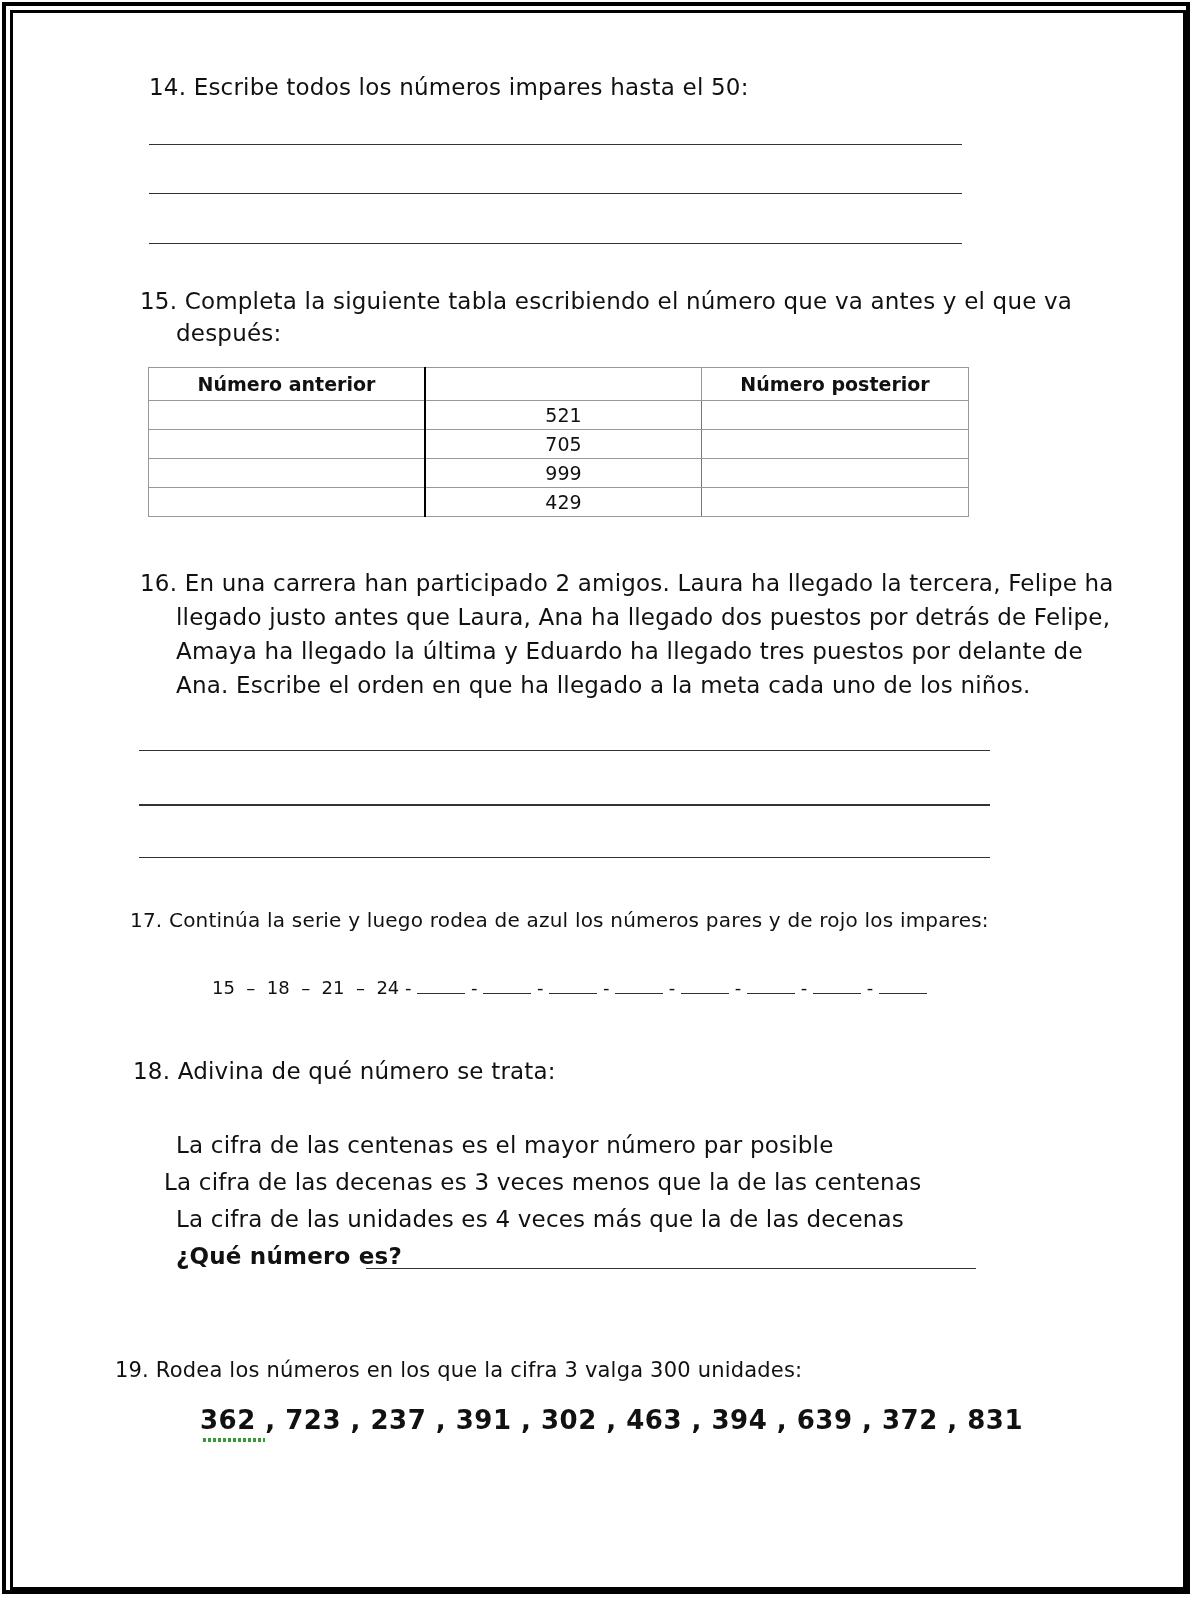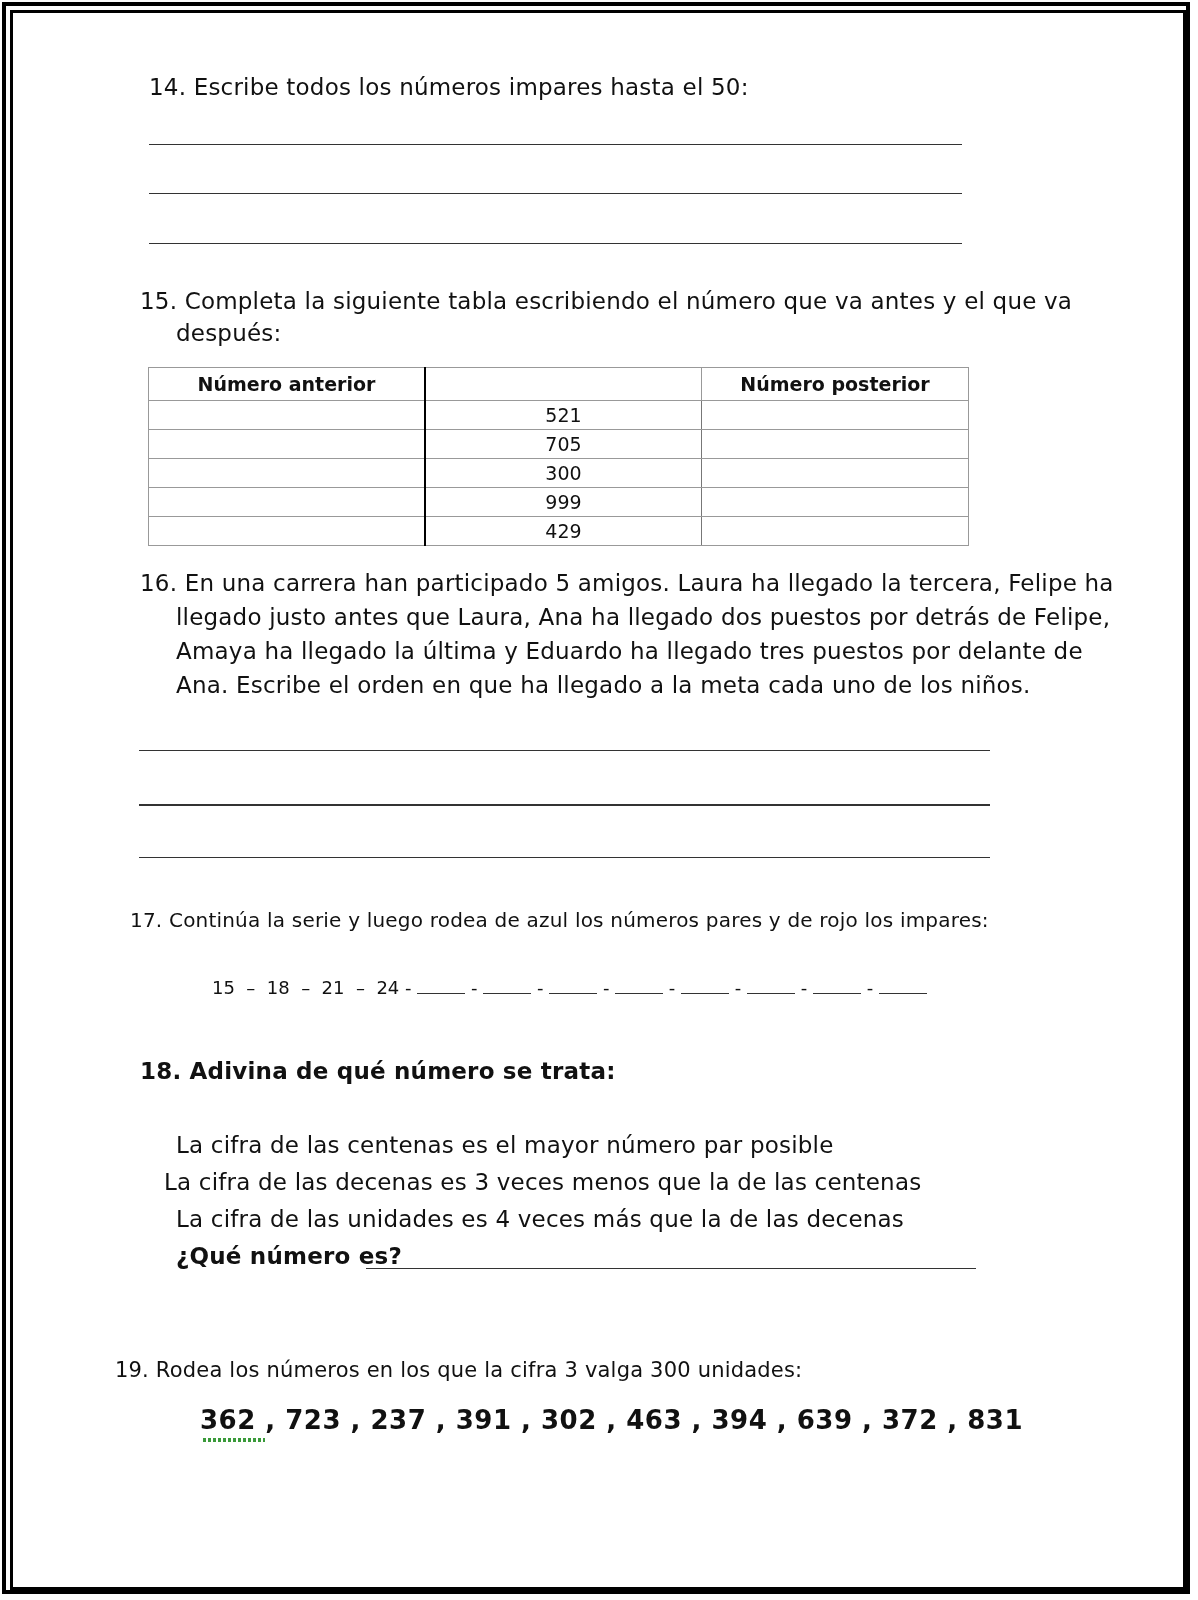--- a/index.html
+++ b/index.html
@@ -48,58 +48,53 @@
     <td class="mid">521</td>
     <td></td>
   </tr>
   <tr>
     <td></td>
     <td class="mid">705</td>
     <td></td>
   </tr>
   <tr>
     <td></td>
-    <td class="mid">300</td>
-    <td></td>
-  </tr>
-  <tr>
-    <td></td>
     <td class="mid">999</td>
     <td></td>
   </tr>
   <tr>
     <td></td>
     <td class="mid">429</td>
     <td></td>
   </tr>
 </tbody>
   </table>
 
-<div class="abs q" style="left:140px; top:570px; width:857px; text-align:justify; text-align-last:justify;">16. En una carrera han participado 5 amigos. Laura ha llegado la tercera, Felipe ha</div>
+<div class="abs q" style="left:140px; top:570px; width:857px; text-align:justify; text-align-last:justify;">16. En una carrera han participado 2 amigos. Laura ha llegado la tercera, Felipe ha</div>
 <div class="abs q" style="left:176px; top:604px; width:821px; text-align:justify; text-align-last:justify;">llegado justo antes que Laura, Ana ha llegado dos puestos por detrás de Felipe,</div>
 <div class="abs q" style="left:176px; top:638px; width:821px; text-align:justify; text-align-last:justify;">Amaya ha llegado la última y Eduardo ha llegado tres puestos por delante de</div>
 <div class="abs q" style="left:176px; top:672px;">Ana. Escribe el orden en que ha llegado a la meta cada uno de los niños.</div>
 <div class="line" style="left:139px; width:851px; top:750px;"></div>
 <div class="line" style="left:139px; width:851px; top:804px; border-top-width:2px;"></div>
 <div class="line" style="left:139px; width:851px; top:857px;"></div>
 
 <div class="abs q" style="left:130px; top:908px; font-size:20px;">17. Continúa la serie y luego rodea de azul los números pares y de rojo los impares:</div>
 <div class="abs series" style="left:164px; top:977px;margin-left:48px;">
   <span>15</span>&nbsp;&nbsp;–&nbsp;&nbsp;<span>18</span>&nbsp;&nbsp;–&nbsp;&nbsp;<span>21</span>&nbsp;&nbsp;–&nbsp;&nbsp;<span>24</span> -
   <span class="blank"></span> -
   <span class="blank"></span> -
   <span class="blank"></span> -
   <span class="blank"></span> -
   <span class="blank"></span> -
   <span class="blank"></span> -
   <span class="blank"></span> -
   <span class="blank"></span>
 </div>
 
-<div class="abs q" style="left:140px; top:1058px;font-weight:bold;">18. Adivina de qué número se trata:</div>
+<div class="abs q" style="left:133px; top:1058px;">18. Adivina de qué número se trata:</div>
 <div class="abs q" style="left:176px; top:1132px;">La cifra de las centenas es el mayor número par posible</div>
 <div class="abs q" style="left:164px; top:1169px;">La cifra de las decenas es 3 veces menos que la de las centenas</div>
 <div class="abs q" style="left:176px; top:1206px;">La cifra de las unidades es 4 veces más que la de las decenas</div>
 <div class="abs q" style="left:176px; top:1243px; font-weight:bold;">¿Qué número es?</div>
 <div class="line" style="left:366px; width:610px; top:1268px;"></div>
 
 <div class="abs q" style="left:115px; top:1320px; font-size:21px;margin-top:38px;">19. Rodea los números en los que la cifra 3 valga 300 unidades:</div>
 <div class="abs nums" style="left:200px; top:1405px;">362 , 723 , 237 , 391 , 302 , 463 , 394 , 639 , 372 , 831</div>
 <div class="squiggle"></div>
 

